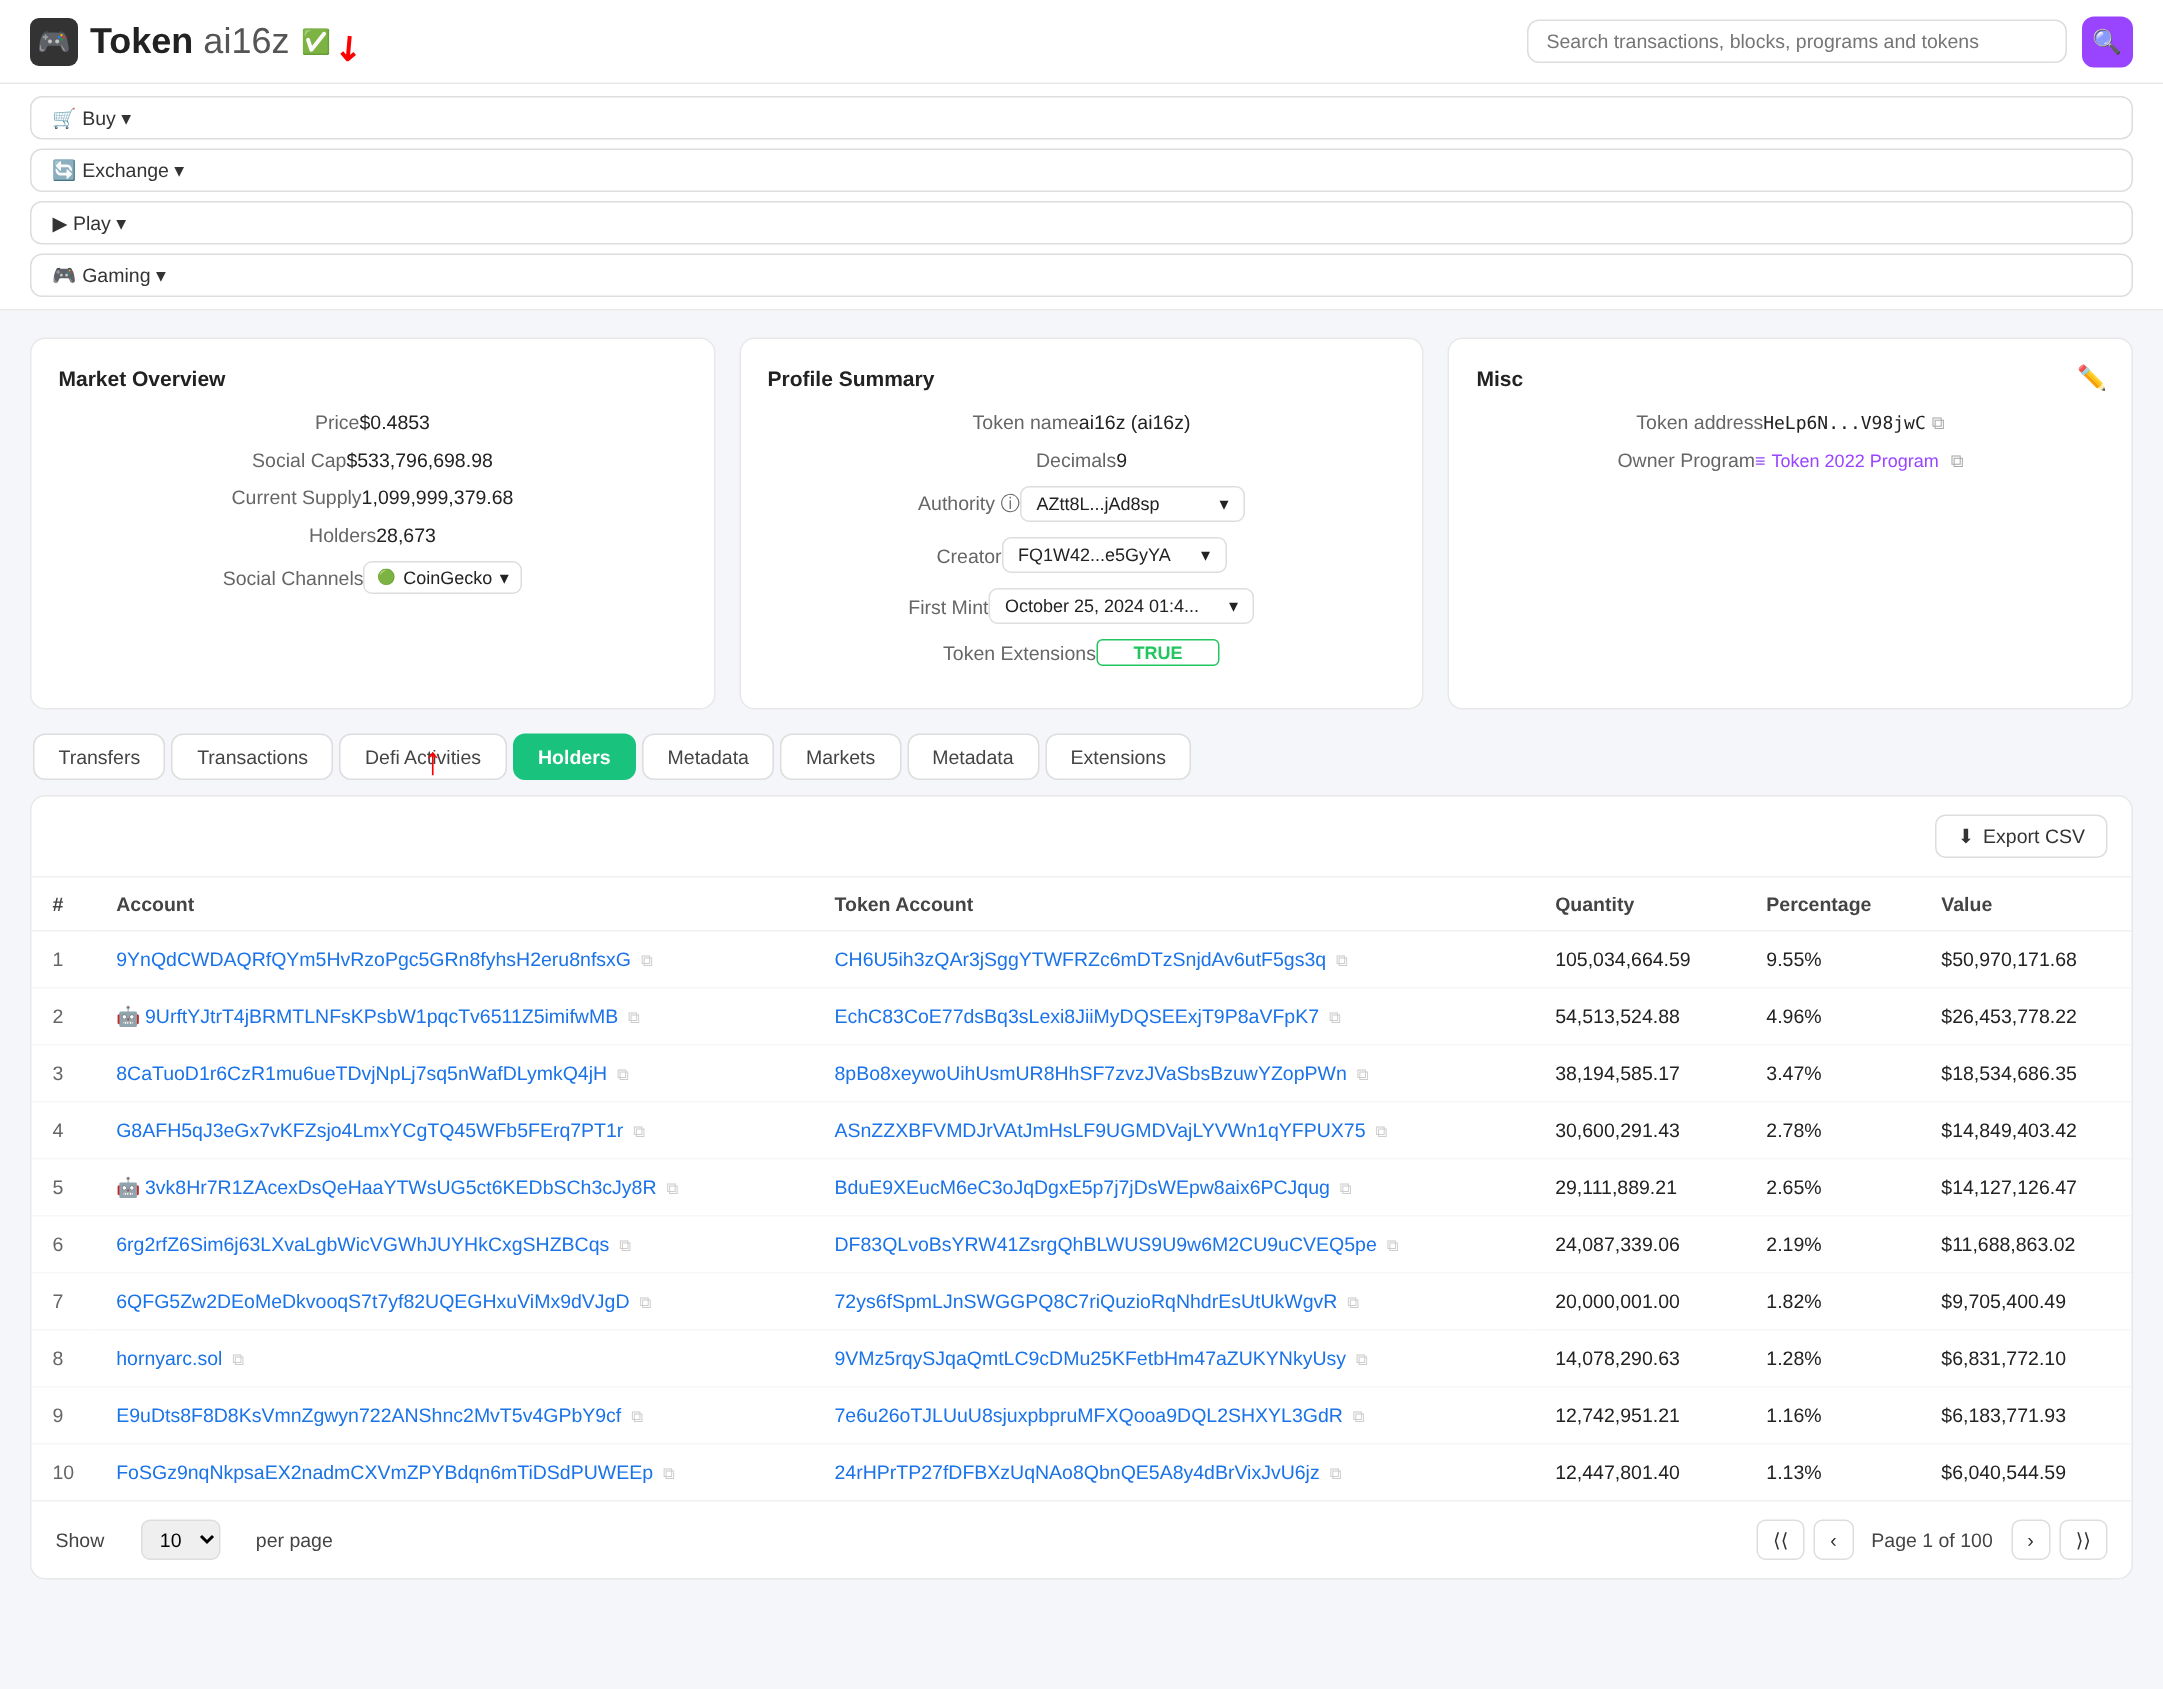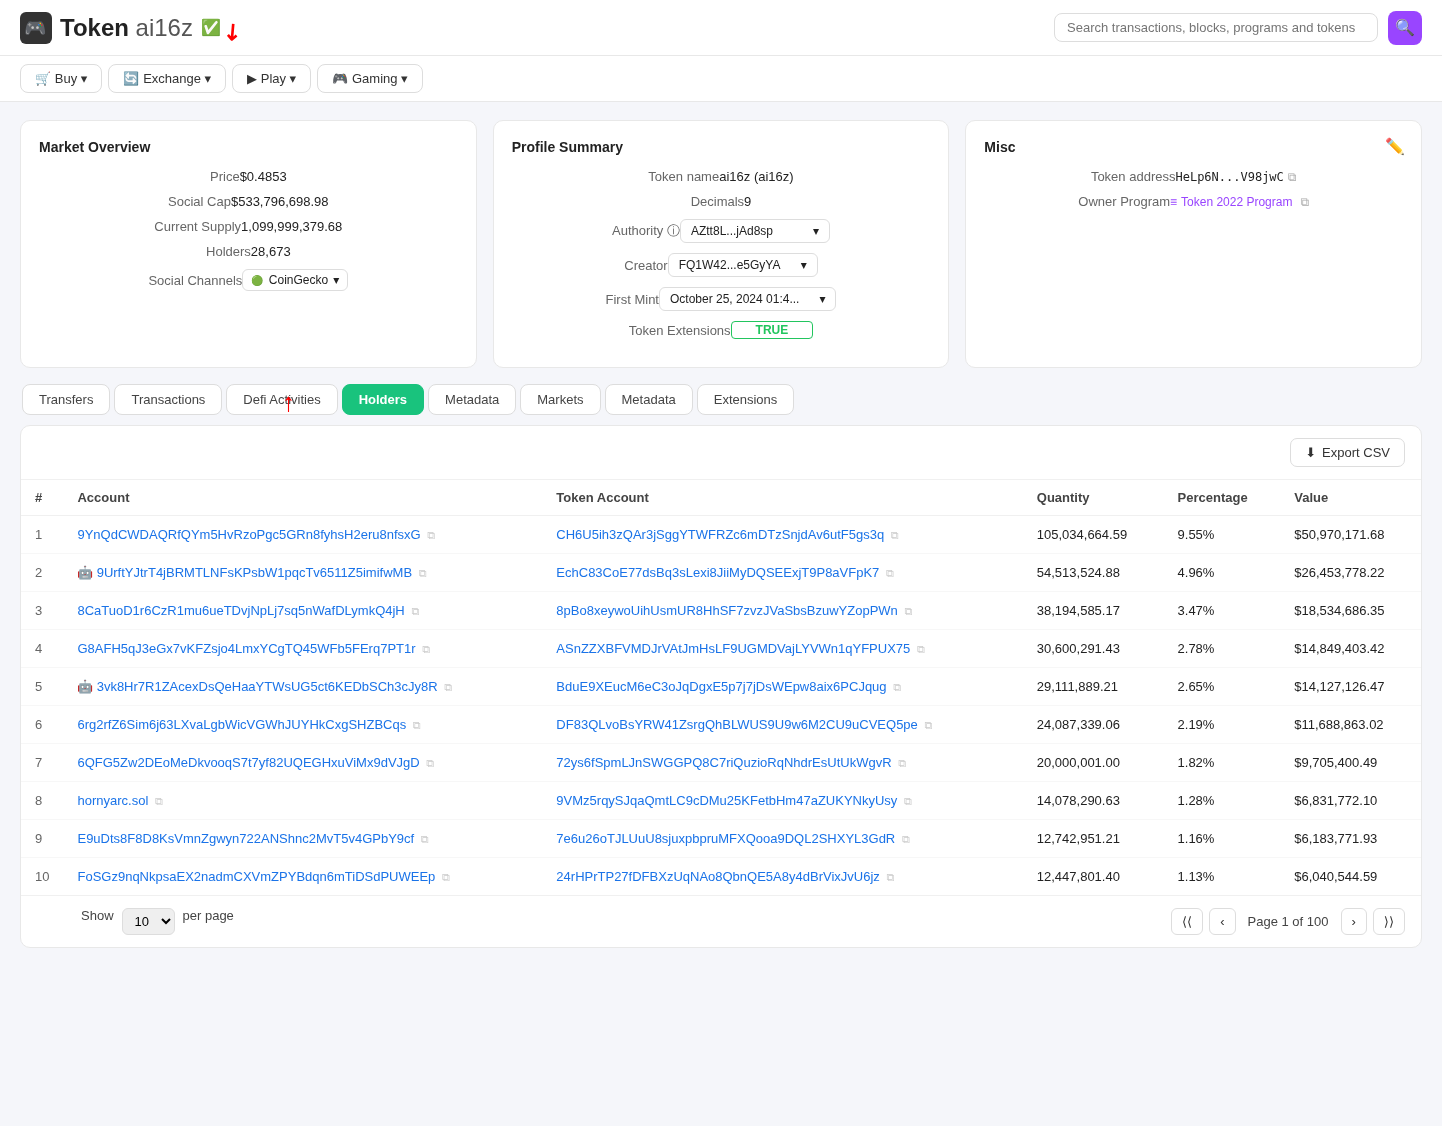--- a/index.html
+++ b/index.html
@@ -4,23 +4,23 @@
   <style>
     * { box-sizing: border-box; margin: 0; padding: 0; }
     body { font-family: -apple-system, BlinkMacSystemFont, 'Segoe UI', sans-serif; font-size: 13px; background: #f5f6fa; color: #222; }
 
     
     .header { background: #fff; border-bottom: 1px solid #e8e8e8; padding: 0 20px; display: flex; align-items: center; justify-content: space-between; height: 56px; }
     .header-left { display: flex; align-items: center; gap: 8px; }
     .token-logo { width: 32px; height: 32px; background: #333; border-radius: 6px; display: flex; align-items: center; justify-content: center; color: #fff; font-size: 14px; font-weight: bold; }
     .verified-icon { color: #22c55e; font-size: 16px; }
     .header-right { display: flex; align-items: center; gap: 10px; }
-    .search-bar { border: 1px solid #ddd; border-radius: 8px; padding: 6px 12px; width: 324px; font-size: 13px; color: #888; outline: none; }
+    .search-bar { border: 1px solid #ddd; border-radius: 8px; padding: 6px 12px; width: 360px; font-size: 13px; color: #888; outline: none; }
     .search-btn { background: #9945ff; border: none; border-radius: 8px; width: 34px; height: 34px; display: flex; align-items: center; justify-content: center; cursor: pointer; color: #fff; font-size: 16px; }
-    .nav-buttons { display: flex; gap: 6px; padding: 8px 20px; background: #fff; border-bottom: 1px solid #e8e8e8; }
+    .nav-buttons { display: flex; gap: 6px; padding: 8px 20px; background: #fff; border-bottom: 1px solid #e8e8e8; flex-direction: column; }
     .nav-btn { border: 1px solid #ddd; border-radius: 8px; padding: 6px 14px; font-size: 13px; background: #fff; cursor: pointer; display: flex; align-items: center; gap: 5px; color: #333; }
 
     
     .main { padding: 18px 20px; }
 
     
     .cards-row { display: grid; grid-template-columns: 1fr 1fr 1fr; gap: 16px; margin-bottom: 16px; }
     .card { background: #fff; border: 1px solid #e8e8e8; border-radius: 10px; padding: 18px; }
     .card-title { font-size: 14px; font-weight: 600; margin-bottom: 14px; color: #222; }
     .card-row { display: flex; justify-content: center; margin-bottom: 10px; align-items: center; }
@@ -52,21 +52,21 @@
     thead tr { border-bottom: 1px solid #f0f0f0; }
     th { text-align: left; padding: 10px 14px; font-size: 13px; font-weight: 600; color: #444; }
     td { padding: 11px 14px; font-size: 13px; border-bottom: 1px solid #f7f7f7; vertical-align: middle; }
     tr:last-child td { border-bottom: none; }
     .num-col { color: #666; width: 40px; }
     .link-blue { color: #1a73e8; text-decoration: none; cursor: pointer; }
     td .copy-icon { color: #ccc; margin-left: 3px; cursor: pointer; font-size: 11px; }
 
     
     .pagination { display: flex; align-items: center; justify-content: space-between; padding: 12px 16px; border-top: 1px solid #f0f0f0; }
-    .per-page { display: flex; gap: 8px; font-size: 13px; color: #444; margin-left: 44px; }
+    .per-page { display: flex; align-items: center; gap: 24px; font-size: 13px; color: #444; }
     .per-page-select { border: 1px solid #ddd; border-radius: 6px; padding: 4px 8px; font-size: 13px; cursor: pointer; }
     .page-controls { display: flex; align-items: center; gap: 6px; font-size: 13px; }
     .page-btn { border: 1px solid #ddd; border-radius: 6px; padding: 5px 10px; background: #fff; cursor: pointer; font-size: 13px; color: #333; }
     .page-btn:disabled { opacity: 0.4; cursor: default; }
     .page-info { font-size: 13px; color: #444; padding: 0 6px; }
   </style>
 </head>
 <body>
 
 <div class="header">

